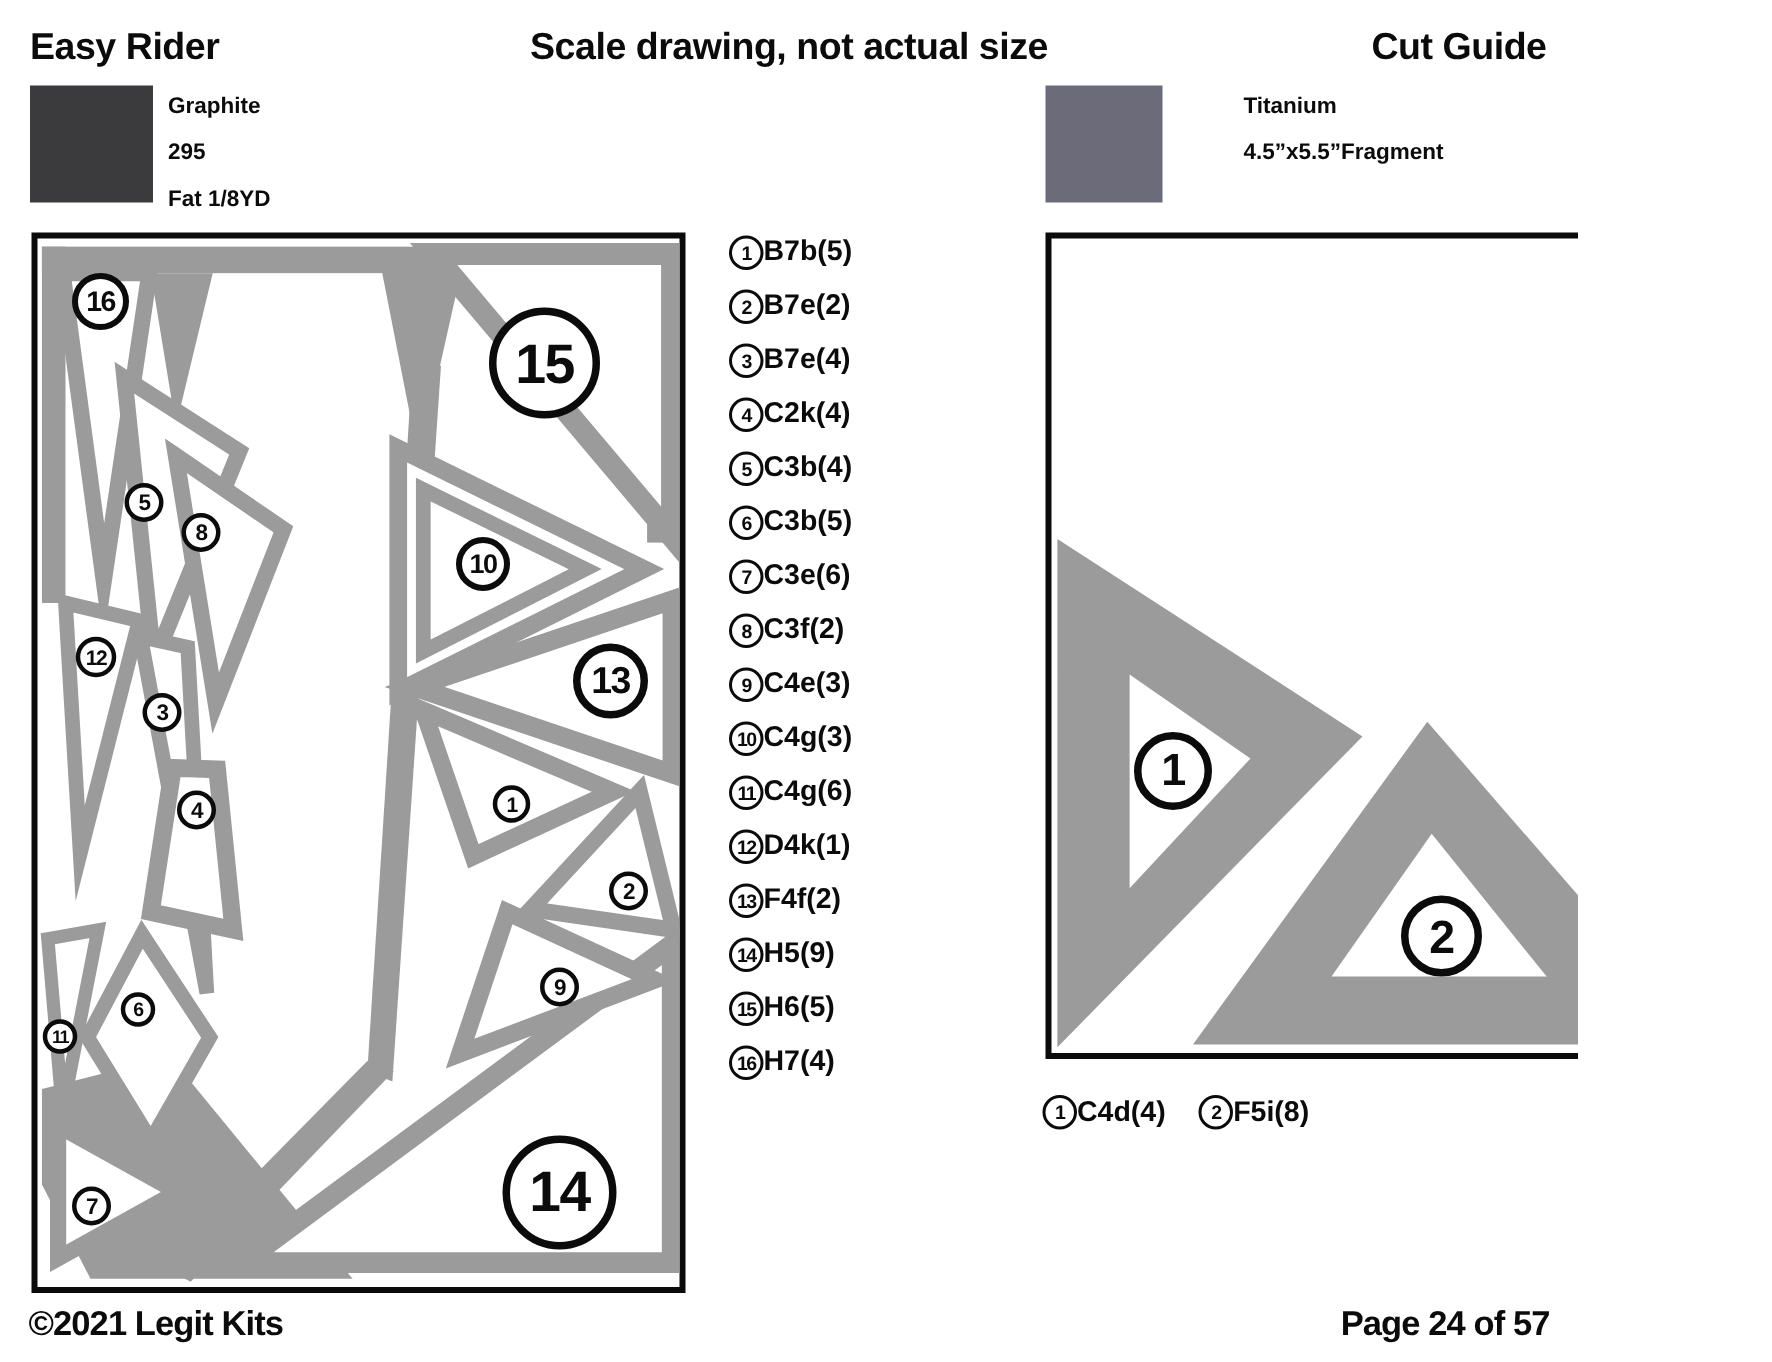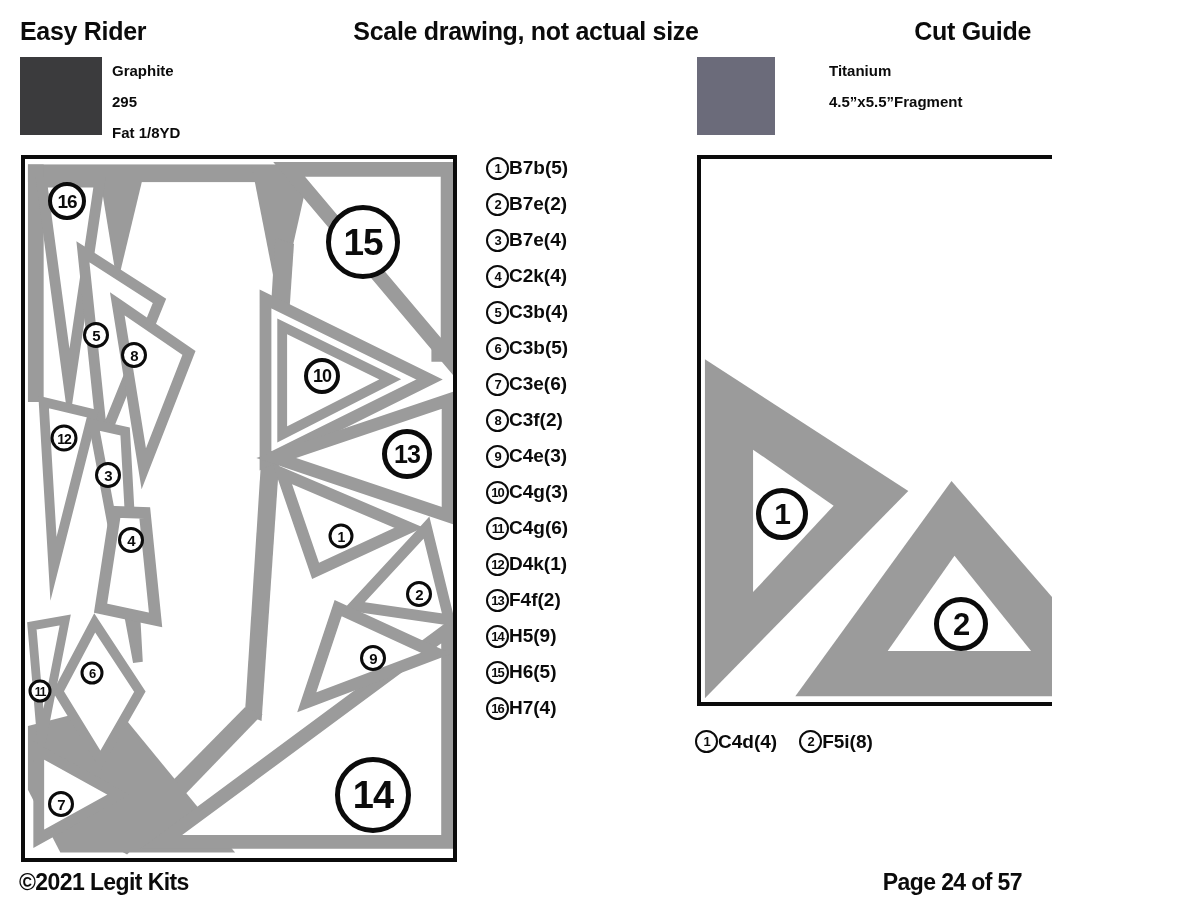--- a/index.html
+++ b/index.html
@@ -25,21 +25,21 @@
   .legend-col{position:absolute;left:486px;top:156px;}
   .legend-row{display:flex;align-items:center;height:24px;margin-bottom:12px;}
   .legend-circle{flex:0 0 auto;width:23px;height:23px;border:2px solid var(--ink);border-radius:50%;
         background:#fff;display:inline-flex;align-items:center;justify-content:center;
         font-size:13px;font-weight:bold;letter-spacing:-1px;box-sizing:border-box;}
   .legend-label{font-size:19px;font-weight:bold;white-space:nowrap;}
   .legend-row-h{position:absolute;left:695px;top:730px;display:flex;align-items:center;}
   .legend-row-h .legend-item-h{display:flex;align-items:center;margin-right:22px;}
   .ftr{position:absolute;top:869px;font-size:23px;font-weight:bold;letter-spacing:-0.6px;white-space:nowrap;}
   .ftr-left{left:19px;}
-  .ftr-right{right:30px;text-align:center;}
+  .ftr-right{right:19px;text-align:center;}
 </style>
 </head>
 <body>
 
 <div class="page">
 
   <div class="hdr hdr-left">Easy Rider</div>
   <div class="hdr hdr-center">Scale drawing, not actual size</div>
   <div class="hdr hdr-right">Cut Guide</div>
 

